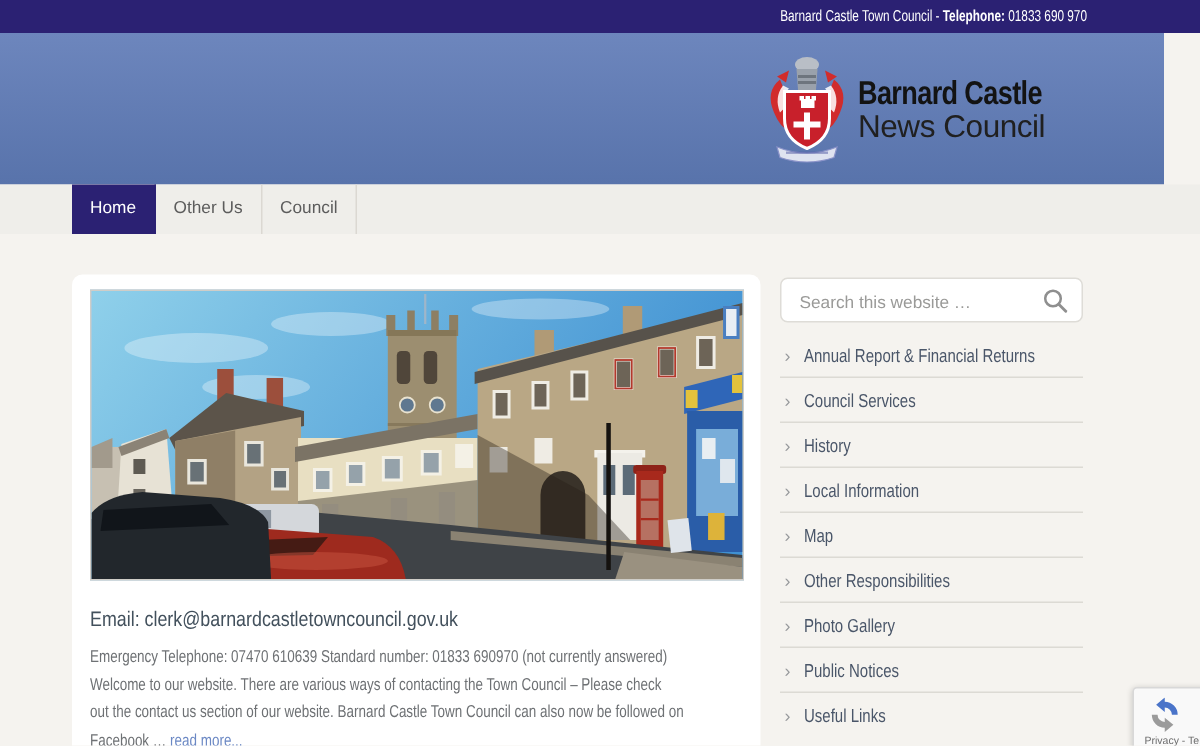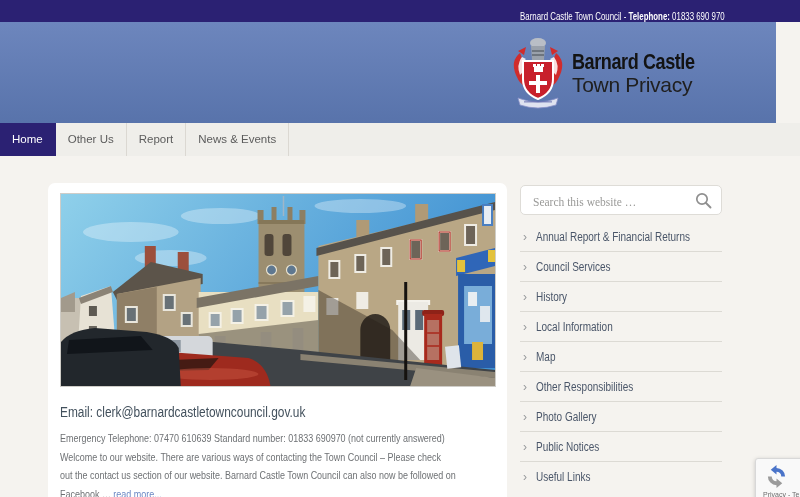--- a/index.html
+++ b/index.html
@@ -1,48 +1,48 @@
 <!DOCTYPE html>
 <html style="--navy: #2b2173; --header_top: #6d86bd; --header_bottom: #5873ab; --page_bg: #f5f3ef; --nav_bg: #efeeea; --link_blue: #6b88c4;"><head>
 <meta charset="utf-8">
 <style>
   *{margin:0;padding:0;box-sizing:border-box}
   html,body{width:800px;height:497px}
   body{position:relative;overflow:hidden;font-family:"Liberation Sans",sans-serif;background:var(--page_bg,#f5f3ef)}
 
   
   .topbar{position:absolute;top:0;left:0;width:800px;height:22px;background:var(--navy,#2b2173)}
-  .topbar-inner{position:absolute;left:444px;width:356px;height:22px;display:flex;justify-content:center;align-items:flex-end;color:#fff;font-size:10.5px}
+  .topbar-inner{position:absolute;left:444px;width:356px;height:22px;display:flex;justify-content:center;align-items:center;color:#fff;font-size:10.5px}
   .tscale{transform:scaleX(.75);transform-origin:50% 50%;white-space:nowrap}
   .tscale .bold{font-weight:bold}
 
   
   .masthead{position:absolute;top:22px;left:0;width:776px;height:101px;background:linear-gradient(180deg,var(--header_top,#6d86bd),var(--header_bottom,#5873ab))}
   .brand{position:absolute;left:510px;top:12px;display:flex;align-items:center;cursor:pointer}
   .crest{width:56px;height:78px;margin-right:6px;flex:0 0 auto}
   .brand-line1{font-size:22px;font-weight:bold;color:#131313;letter-spacing:-.5px;line-height:23px;transform:scaleX(.82);transform-origin:0 50%;white-space:nowrap}
   .brand-line2{font-size:21px;font-weight:normal;color:#202020;letter-spacing:-.3px;line-height:23px;white-space:nowrap}
 
   
-  .mainnav{position:absolute;top:123px;left:0;width:800px;height:33px;background:var(--nav_bg,#efeeea);display:flex;}
+  .mainnav{position:absolute;top:123px;left:0;width:800px;height:33px;background:var(--nav_bg,#efeeea);display:flex;padding-left:48px}
   .nav-tab{display:block;height:33px;line-height:33px;padding:0 12px;font-size:11.5px;color:#5c5c5c;text-decoration:none;border-right:1px solid #dbd8d2;cursor:pointer;white-space:nowrap}
   .nav-tab.active{background:var(--navy,#2b2173);color:#fff;border-right-color:var(--navy,#2b2173)}
 
   
   .card{position:absolute;left:48px;top:183px;width:459px;height:340px;background:#fff;border-radius:7px;overflow:hidden}
   .photo-frame{margin:10px 11px 0 12px;height:194px;border:1px solid #cfcdc8;background:#9cc7e6}
   .photo-frame svg{display:block;width:100%;height:192px}
   .email-heading{margin:17px 12px 0;font-size:14px;font-weight:normal;color:#42505c;transform:scaleX(.85);transform-origin:0 50%;white-space:nowrap}
   .intro{margin:9px 12px 0;font-size:11.5px;line-height:18.5px;color:#6e7174}
   .pline{display:block;white-space:nowrap;transform:scaleX(.78);transform-origin:0 50%}
   .read-more{color:var(--link_blue,#6b88c4);text-decoration:none;cursor:pointer}
 
   
   .searchbox{position:absolute;left:520px;top:185px;width:202px;height:30px;background:#fff;border:1px solid #dedcd7;border-radius:5px}
-  .search-input{position:absolute;left:0;top:0;width:168px;height:32px;border:none;outline:none;background:transparent;padding:0 0 0 12px;font-size:11.5px;color:#6e7174;font-family:Liberation Serif, serif}
+  .search-input{position:absolute;left:0;top:0;width:168px;height:32px;border:none;outline:none;background:transparent;padding:0 0 0 12px;font-size:11.5px;color:#6e7174;font-family:Liberation Sans, sans-serif}
   .search-input::placeholder{color:#9a9a98}
   .search-icon{position:absolute;right:9px;top:6px;width:17px;height:17px;cursor:pointer}
   .side-list{position:absolute;left:520px;top:222px;width:202px;list-style:none}
   .side-item{height:30px;display:flex;align-items:center;border-bottom:1px solid #dcdad4;cursor:pointer}
   .side-item:last-child{border-bottom:none}
   .chev{color:#97999c;font-size:12px;margin:0 9px 0 3px;line-height:1}
   .side-label{font-size:12.5px;color:#4a5669;transform:scaleX(.8);transform-origin:0 50%;white-space:nowrap}
 
   
   .recaptcha{position:absolute;left:755px;top:458px;width:72px;height:62px;background:#f9f9f9;border:1px solid #d8d8d8;border-radius:3px;box-shadow:0 1px 4px rgba(0,0,0,.18);cursor:pointer}
@@ -75,34 +75,33 @@
       <rect x="27" y="29" width="3" height="3" fill="#ffffff"></rect>
       <rect x="31" y="29" width="3" height="3" fill="#ffffff"></rect>
       <rect x="24" y="31" width="9" height="6" fill="#ffffff"></rect>
       <rect x="26" y="40" width="4" height="18" fill="#ffffff"></rect>
       <rect x="19" y="46" width="18" height="4" fill="#ffffff"></rect>
       <path d="M8,63 q20,8 40,0 l-2,7 q-18,6 -36,0 z" fill="#dfe3f0" stroke="#8b93c9" stroke-width="0.8"></path>
       <rect x="14" y="66" width="28" height="1.6" fill="#5a62a8" opacity=".55"></rect>
     </svg>
     <div class="brand-text">
       <div class="brand-line1">Barnard Castle</div>
-      <div class="brand-line2">Town Privacy</div>
+      <div class="brand-line2">News Council</div>
     </div>
   </div>
 </div>
 
 <nav class="mainnav">
 
     <a class="nav-tab active"><span>Home</span></a>
 
     <a class="nav-tab"><span>Other Us</span></a>
 
-    <a class="nav-tab"><span>Report</span></a>
-
-    <a class="nav-tab"><span>News &amp; Events</span></a>
+    <a class="nav-tab"><span>Council</span></a>
+
 
   </nav>
 
 <main class="card">
   <div class="photo-frame">
     <svg viewBox="0 0 435 192" preserveAspectRatio="none">
       <defs>
         <linearGradient id="sky" x1="0" y1="0" x2="1" y2="0.35">
           <stop offset="0" stop-color="#8fd0ea"></stop>
           <stop offset="1" stop-color="#3f90d2"></stop>

